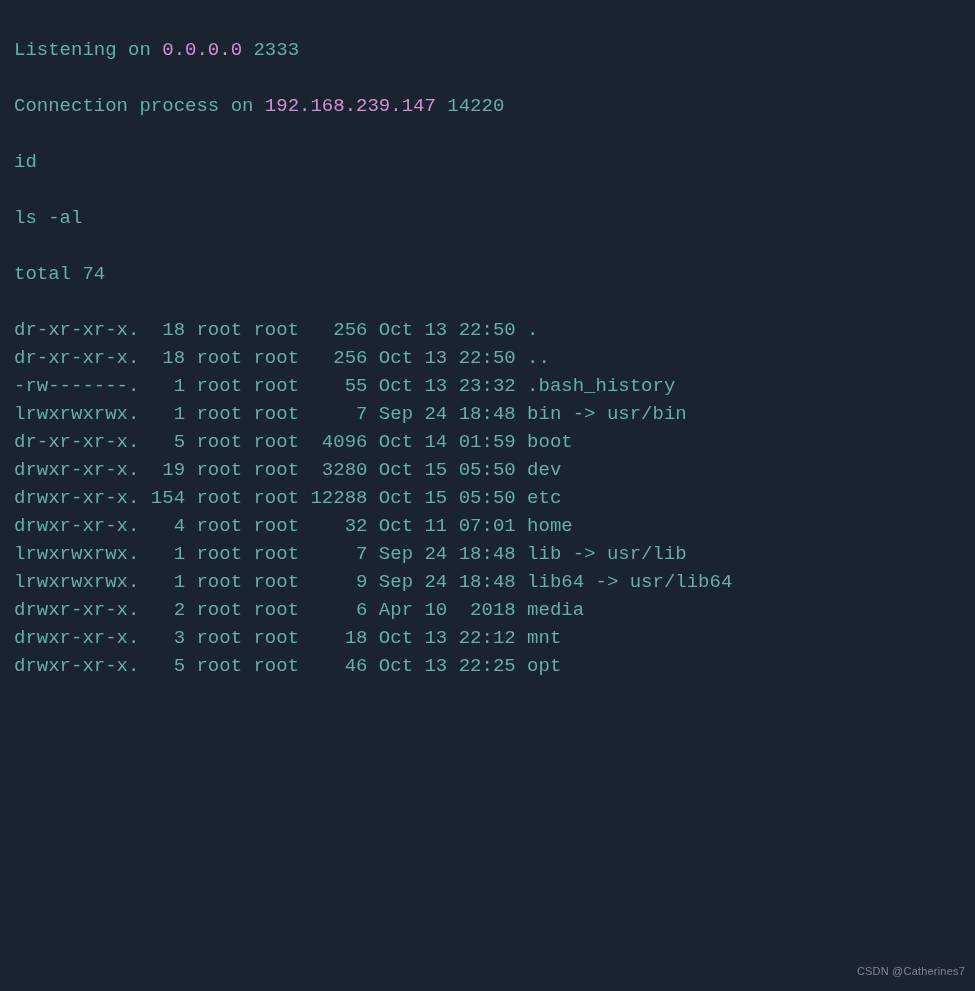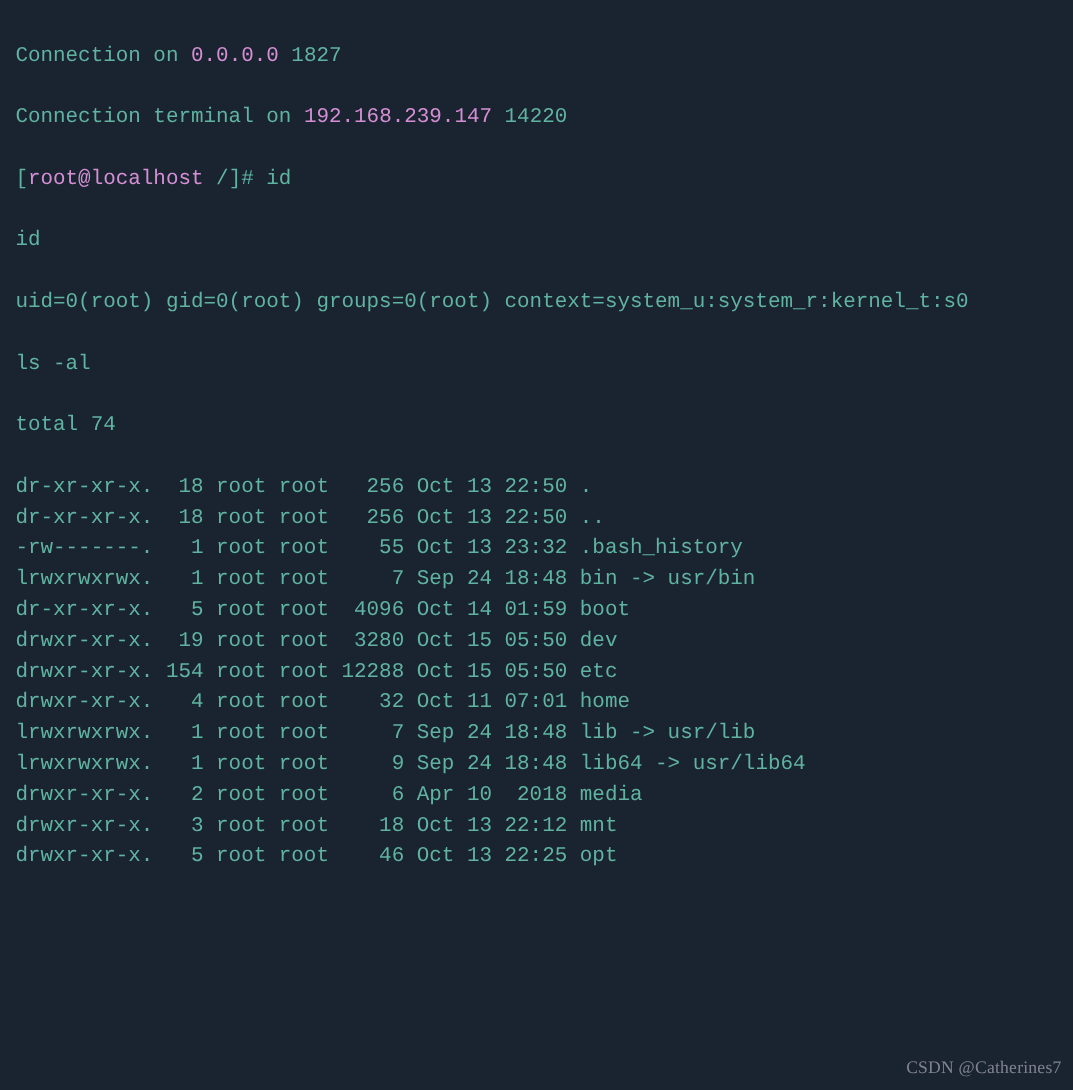--- a/index.html
+++ b/index.html
@@ -21,33 +21,31 @@
   }
   .prompt-user { color: #d48fd4; }
   .num  { color: #d48fd4; text-align: right; }
   .default { color: #5fb3a0; }
   .bracket { color: #5fb3a0; }
   .watermark {
     position: absolute;
     right: 10px;
     bottom: 6px;
     color: rgba(210,210,220,0.55);
-    font-family: Liberation Serif, serif;
-    font-size: 16px;
+    font-family: Liberation Sans, sans-serif;
+    font-size: 11px;
     letter-spacing: 0.2px;
   }
 </style>
 </head>
 <body>
 
 <div class="terminal">
-<div><span class="default">Connection on </span><span class="num">0.0.0.0</span><span class="default"> 1827</span></div>
-<div><span class="default">Connection terminal on </span><span class="num">192.168.239.147</span><span class="default"> 14220</span></div>
-<div><span class="bracket">[</span><span class="prompt-user">root@localhost</span><span class="default"> /</span><span class="default">]# </span><span class="default">id</span></div>
+<div><span class="default">Listening on </span><span class="num">0.0.0.0</span><span class="default"> 2333</span></div>
+<div><span class="default">Connection process on </span><span class="num">192.168.239.147</span><span class="default"> 14220</span></div>
 <div class="default">id</div>
-<div class="default">uid=0(root) gid=0(root) groups=0(root) context=system_u:system_r:kernel_t:s0</div>
 <div class="default">ls -al</div>
 <div class="default">total 74</div>
 <div id="ls-rows"><div class="default">dr-xr-xr-x.  18 root root   256 Oct 13 22:50 .</div><div class="default">dr-xr-xr-x.  18 root root   256 Oct 13 22:50 ..</div><div class="default">-rw-------.   1 root root    55 Oct 13 23:32 .bash_history</div><div class="default">lrwxrwxrwx.   1 root root     7 Sep 24 18:48 bin -&gt; usr/bin</div><div class="default">dr-xr-xr-x.   5 root root  4096 Oct 14 01:59 boot</div><div class="default">drwxr-xr-x.  19 root root  3280 Oct 15 05:50 dev</div><div class="default">drwxr-xr-x. 154 root root 12288 Oct 15 05:50 etc</div><div class="default">drwxr-xr-x.   4 root root    32 Oct 11 07:01 home</div><div class="default">lrwxrwxrwx.   1 root root     7 Sep 24 18:48 lib -&gt; usr/lib</div><div class="default">lrwxrwxrwx.   1 root root     9 Sep 24 18:48 lib64 -&gt; usr/lib64</div><div class="default">drwxr-xr-x.   2 root root     6 Apr 10  2018 media</div><div class="default">drwxr-xr-x.   3 root root    18 Oct 13 22:12 mnt</div><div class="default">drwxr-xr-x.   5 root root    46 Oct 13 22:25 opt</div></div>
 
 </div>
 
 <div class="watermark">CSDN @Catherines7</div>
 
 </body></html>

